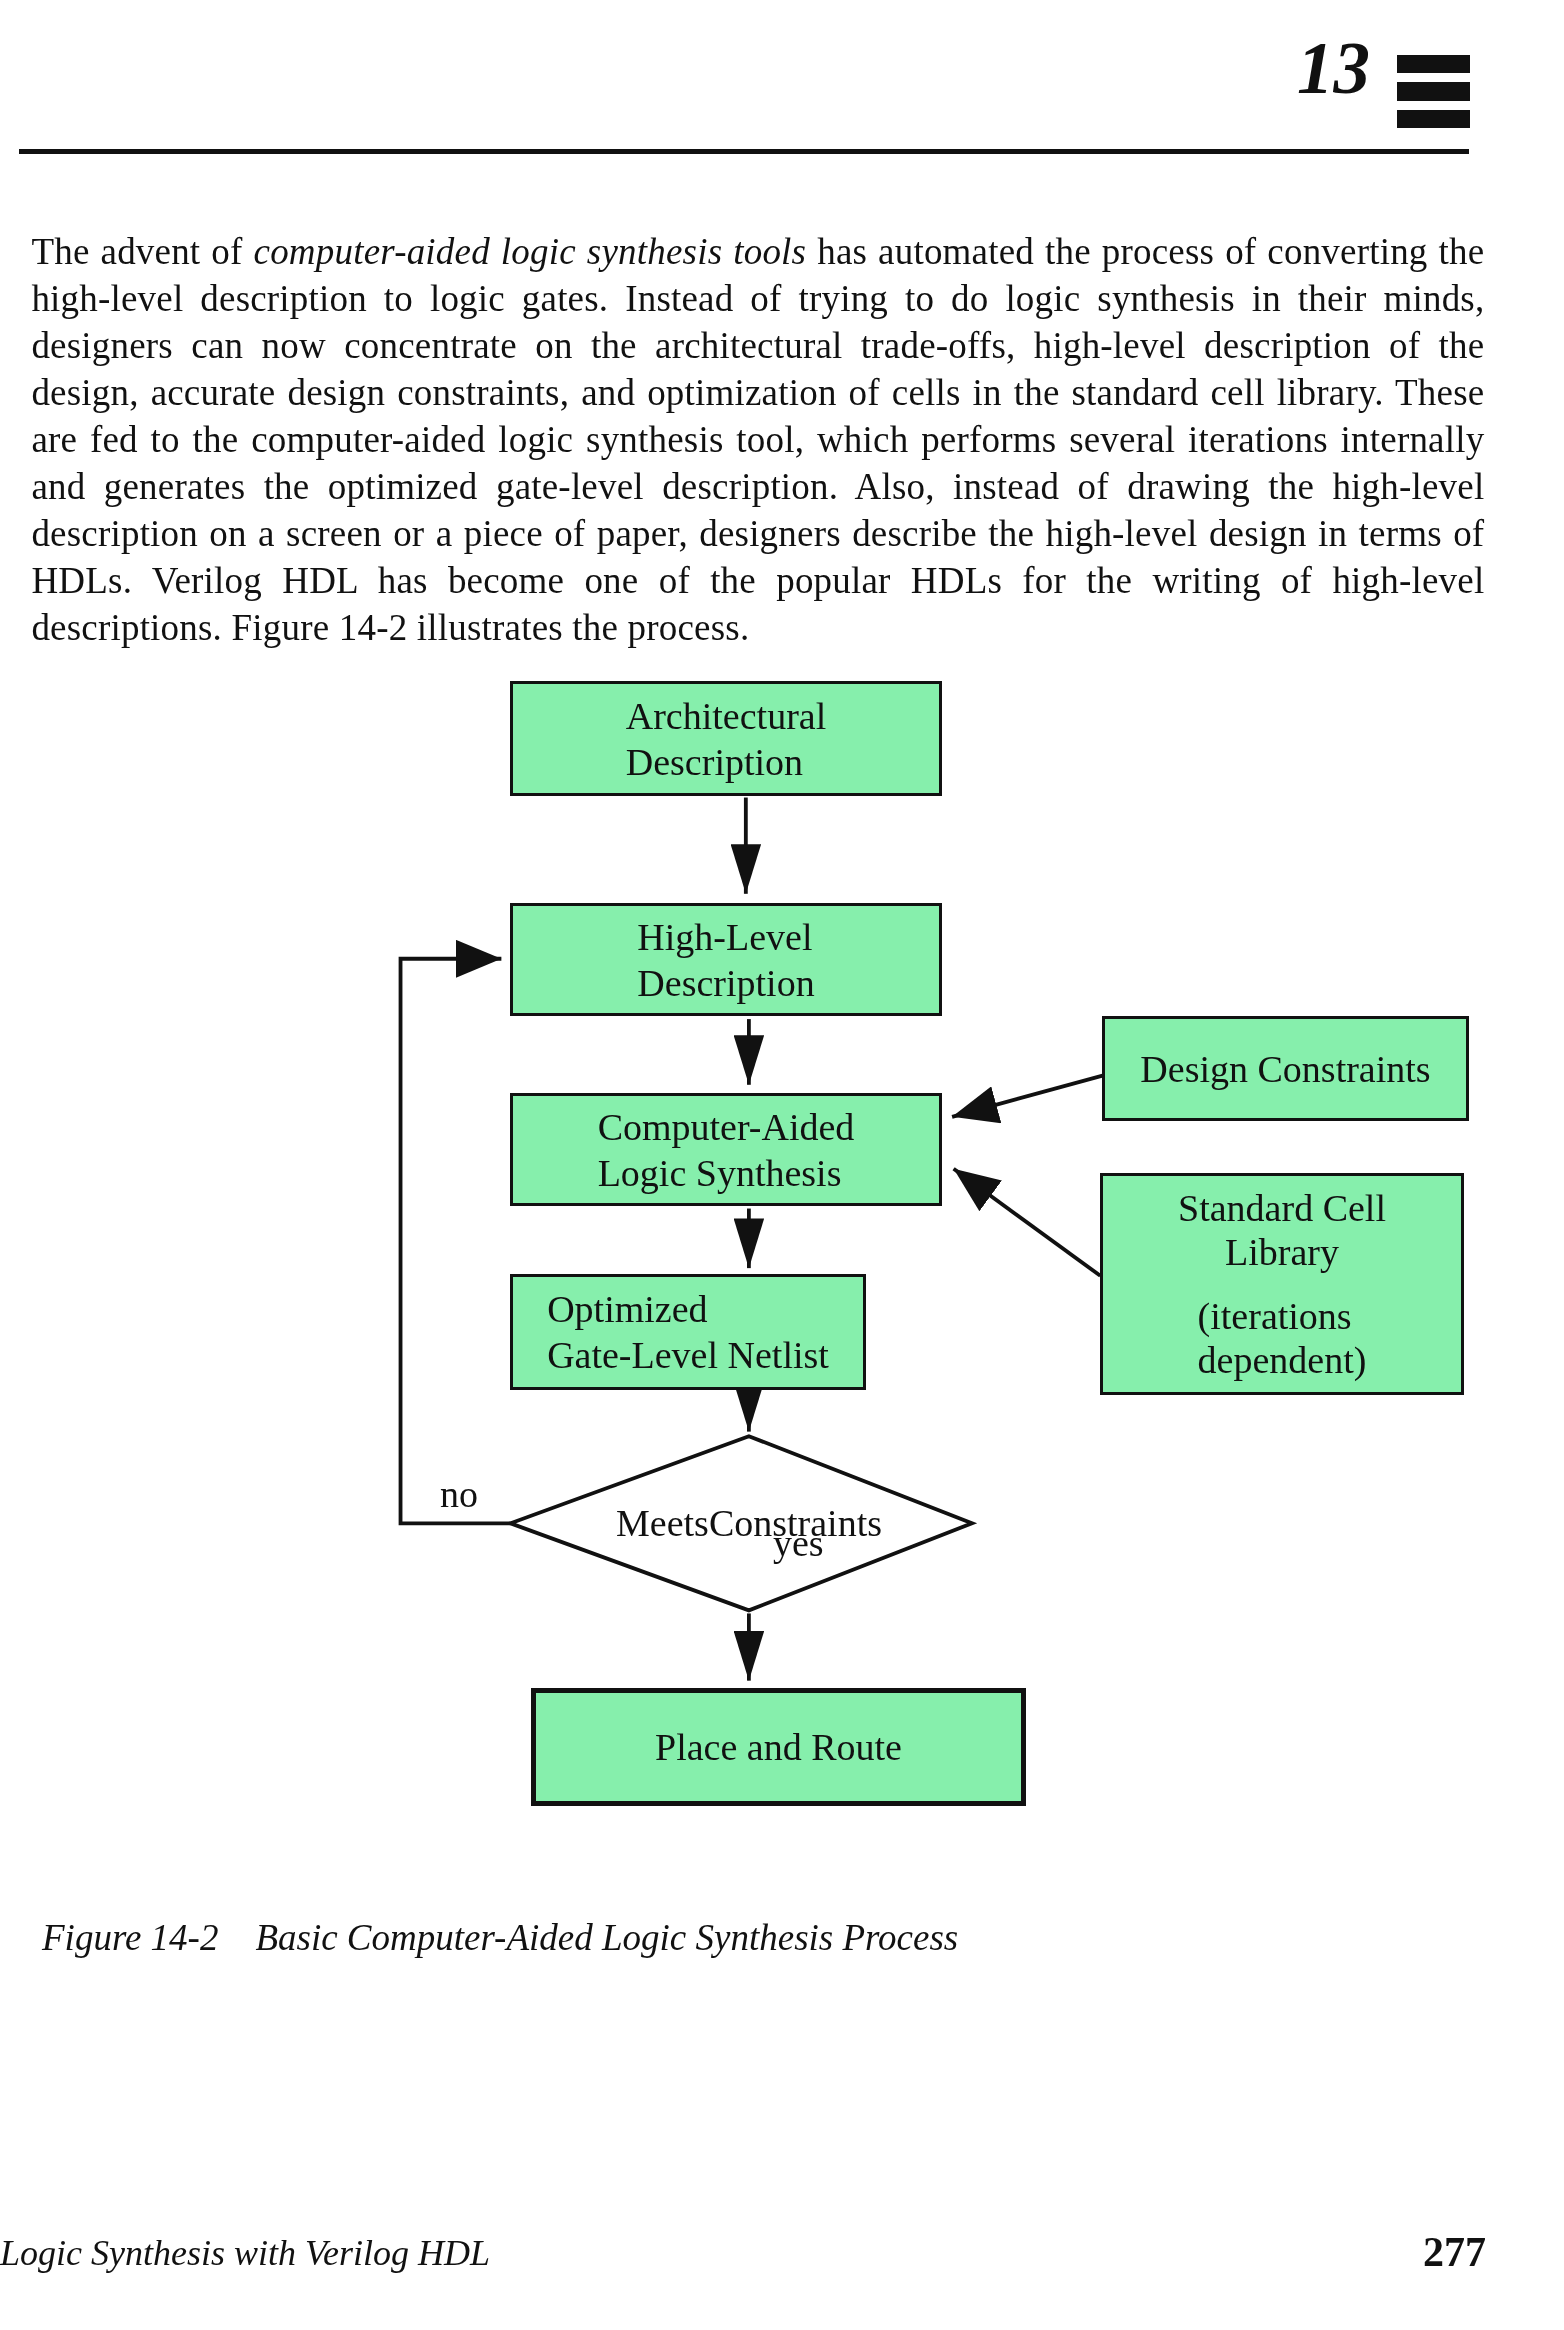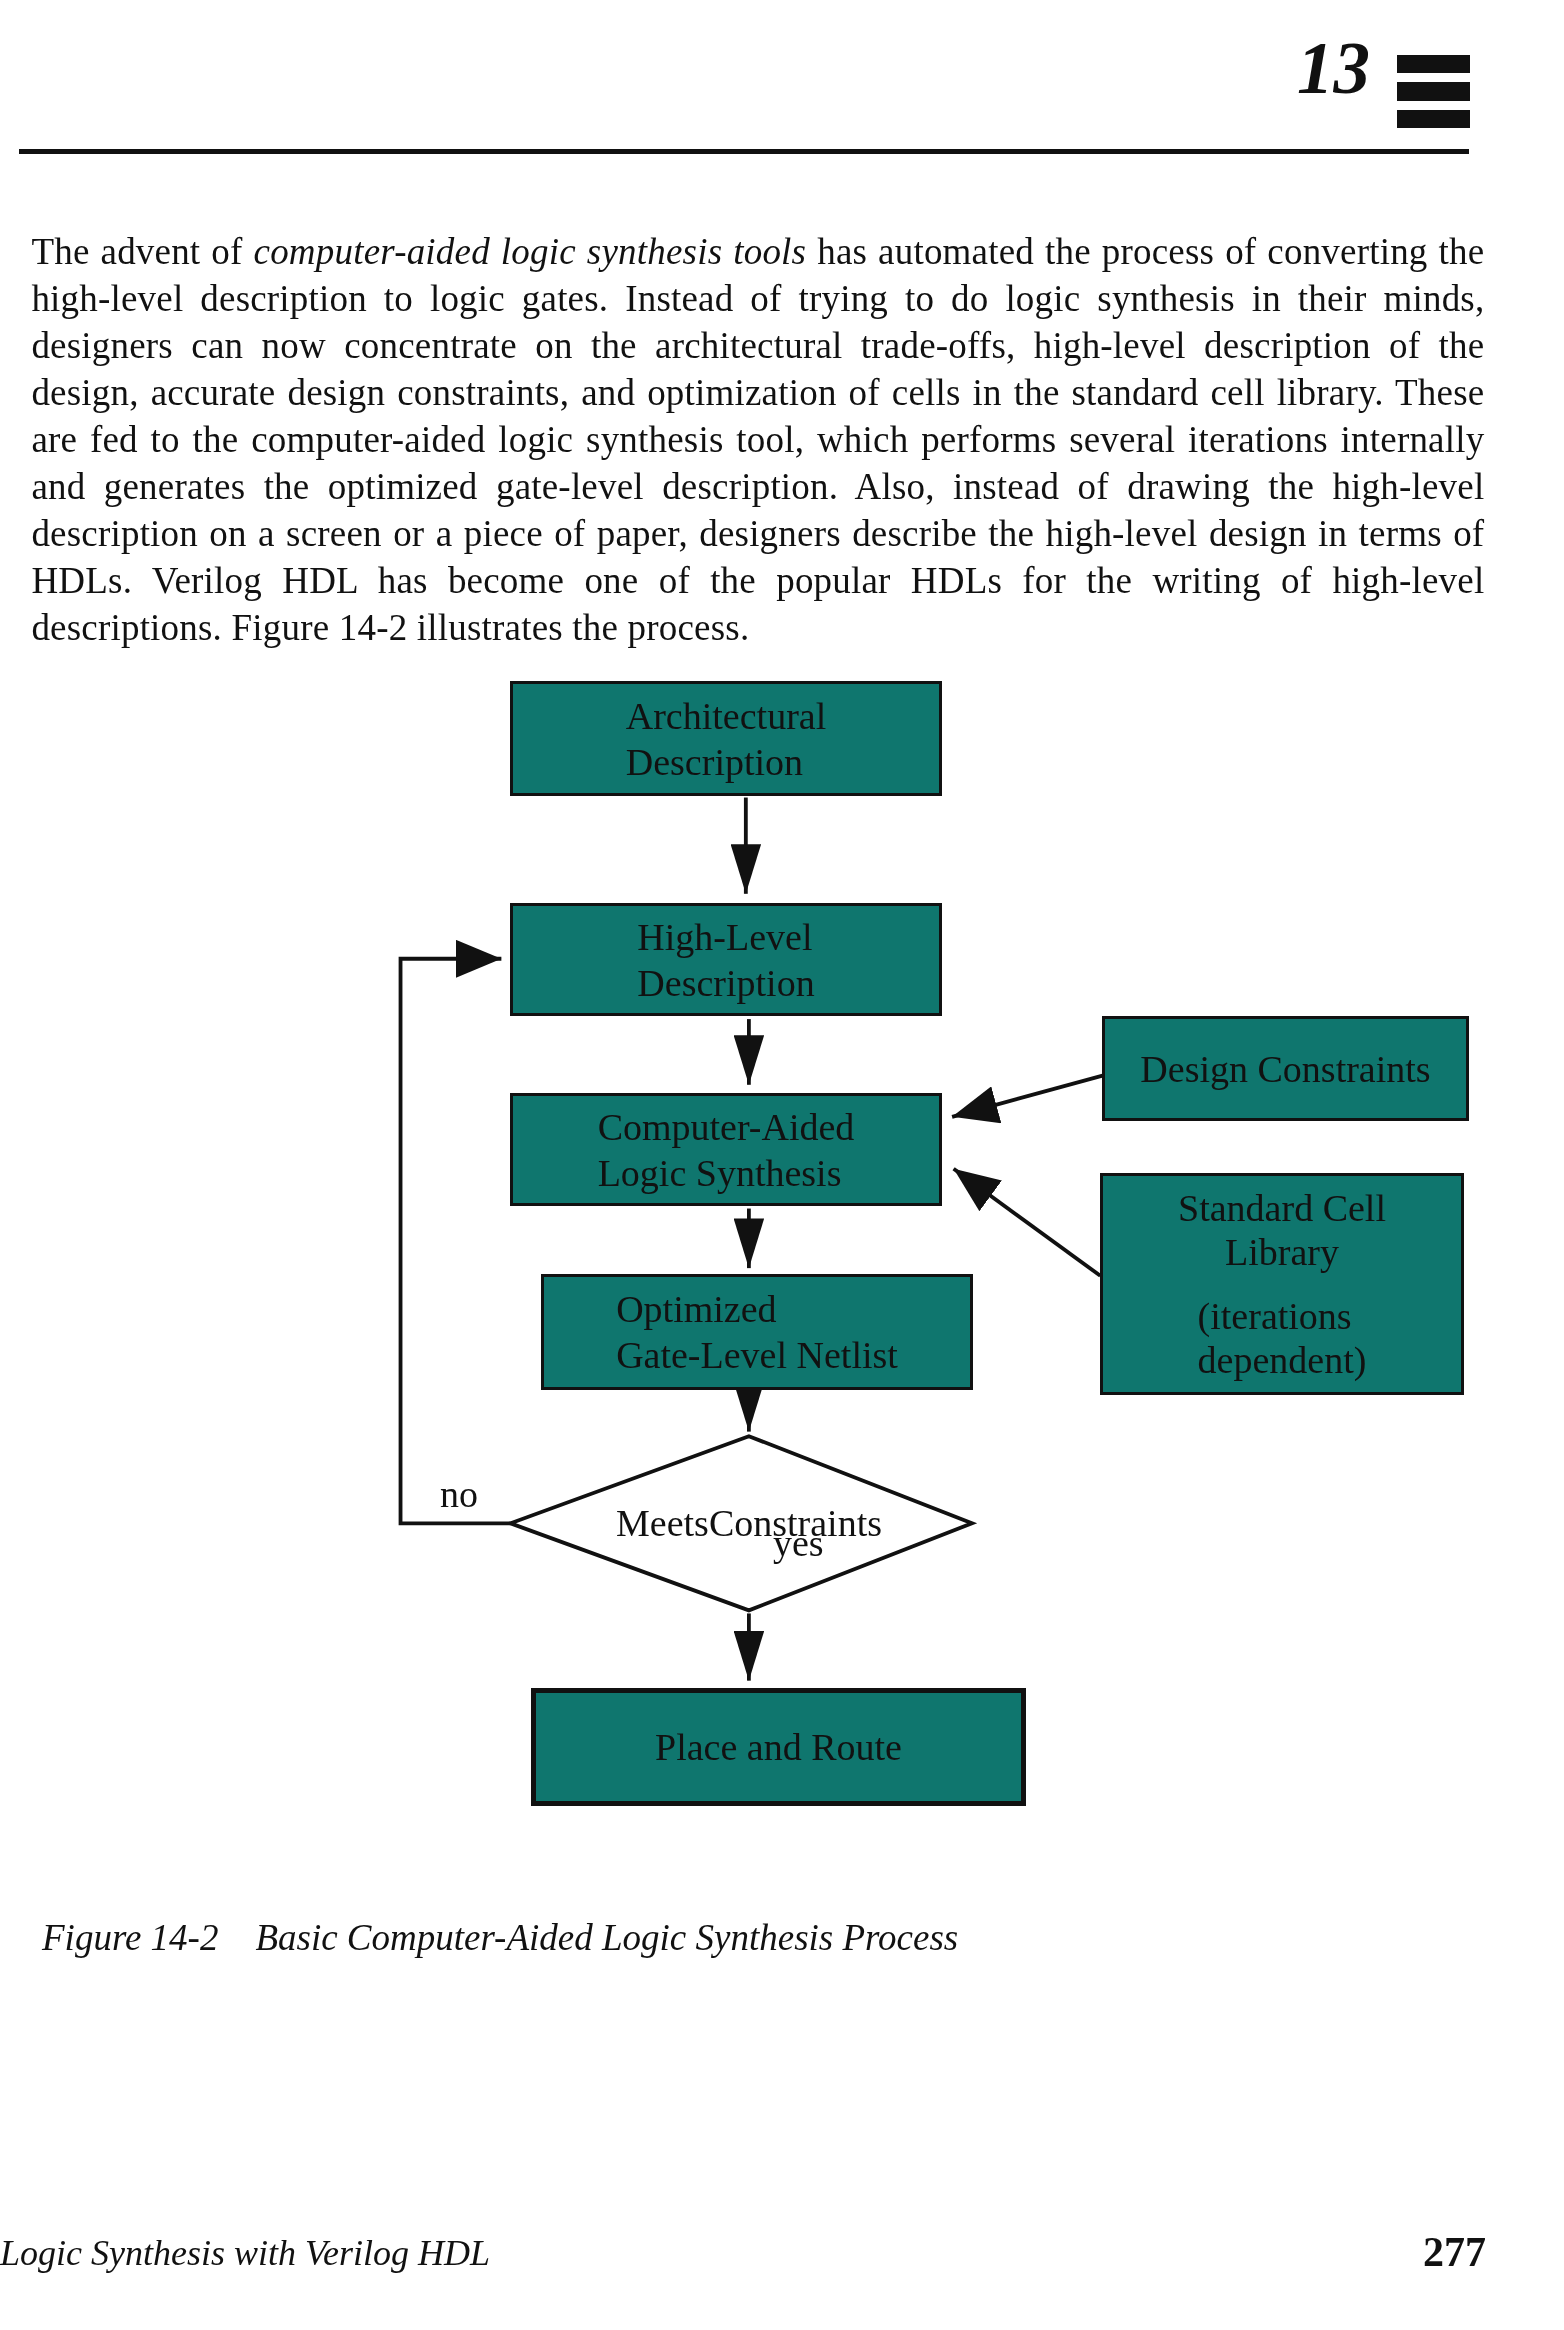--- a/index.html
+++ b/index.html
@@ -20,30 +20,30 @@
   
   .body-par {
     position:absolute; left:21.4px; top:191px; width:1453px;
     font-size:37px; line-height:47px; text-align:justify; letter-spacing:0.2px;margin-left:10px;
   }
   .italic { font-style:italic; }
 
   
   .flowchart-svg { position:absolute; left:0; top:0; width:1565px; height:2330px; pointer-events:none; }
   .fbox {
-    position:absolute; box-sizing:border-box; border:3.8px solid #111; background:#0f766e;
+    position:absolute; box-sizing:border-box; border:3.8px solid #111; background:#86efac;
     display:flex; flex-direction:column; align-items:center; justify-content:center;
     font-size:38px; line-height:46px;
   }
   .fbox .block-left { text-align:left; }
   .fbox .block-center { text-align:center; }
   .box-arch  { left:510px;  top:681px;  width:432px; height:115px; }
   .box-high  { left:510px;  top:903px; width:432px; height:113px; }
   .box-cals  { left:510px;  top:1093px; width:432px; height:113px; }
-  .box-opt   { left:510px;  top:1274px; width:432px; height:116px;margin-left:31px; }
+  .box-opt   { left:510px;  top:1274px; width:356px; height:116px; }
   .box-dc    { left:1102px; top:1016px; width:367px; height:105px; }
   .box-scl   { left:1100px; top:1173px; width:364px; height:222px; line-height:44px; }
   .box-scl .block-left { margin-top:20px; }
   .box-pr    { left:531px;  top:1688px; width:495px; height:118px; border-width:5.3px; }
   .diamond-label {
     position:absolute; left:581px; top:1459px; width:336px; height:128px;
     display:flex; flex-direction:row; align-items:center; justify-content:center;
     text-align:center; font-size:38px; line-height:44px;
   }
   .edge-label { position:absolute; font-size:38px; line-height:38px; }

